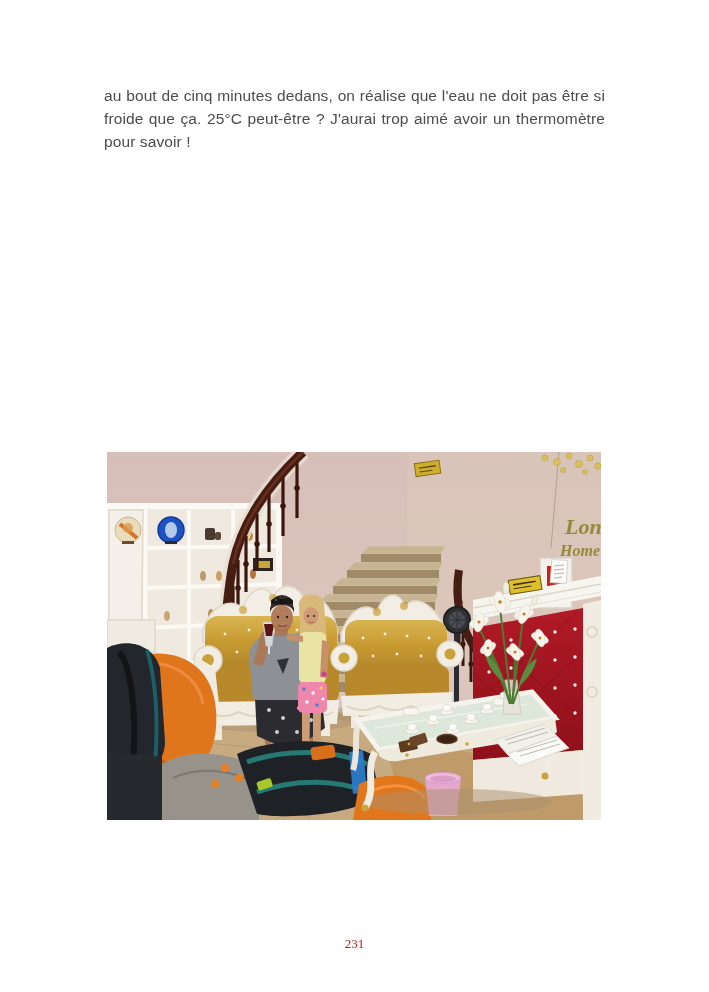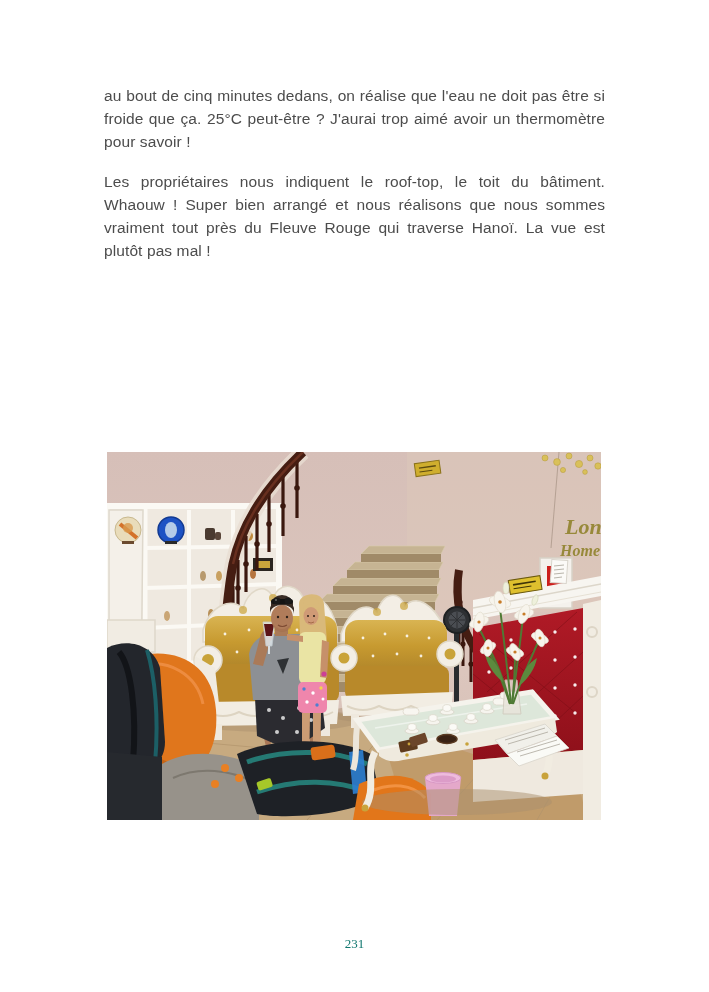--- a/index.html
+++ b/index.html
@@ -28,31 +28,30 @@
     width:494px;height:368px;
     margin:0;
   }
   .photo-wrap svg{display:block;}
   .page-number{
     position:absolute;
     left:0;right:0;top:936px;
     text-align:center;
     font-family:"Liberation Serif","DejaVu Serif",serif;
     font-size:13px;
-    color:#0f766e;
+    color:#b91c1c;
   }
 </style>
 </head>
 <body>
 
 <div class="page">
 
   <div class="text-block">
     <p>au bout de cinq minutes dedans, on réalise que l'eau ne doit pas être si froide que ça. 25°C peut-être ? J'aurai trop aimé avoir un thermomètre pour savoir !</p>
-    <p>Les propriétaires nous indiquent le roof-top, le toit du bâtiment. Whaouw ! Super bien arrangé et nous réalisons que nous sommes vraiment tout près du Fleuve Rouge qui traverse Hanoï. La vue est plutôt pas mal !</p>
   </div>
 
   <figure class="photo-wrap">
     <svg width="494" height="368" viewBox="0 0 494 368" xmlns="http://www.w3.org/2000/svg">
       <defs>
         <linearGradient id="wallGrad" x1="0" y1="0" x2="0" y2="1">
           <stop offset="0" stop-color="#d6bfb8"></stop>
           <stop offset="0.6" stop-color="#dcc6bd"></stop>
           <stop offset="1" stop-color="#d3bcb2"></stop>
         </linearGradient>

